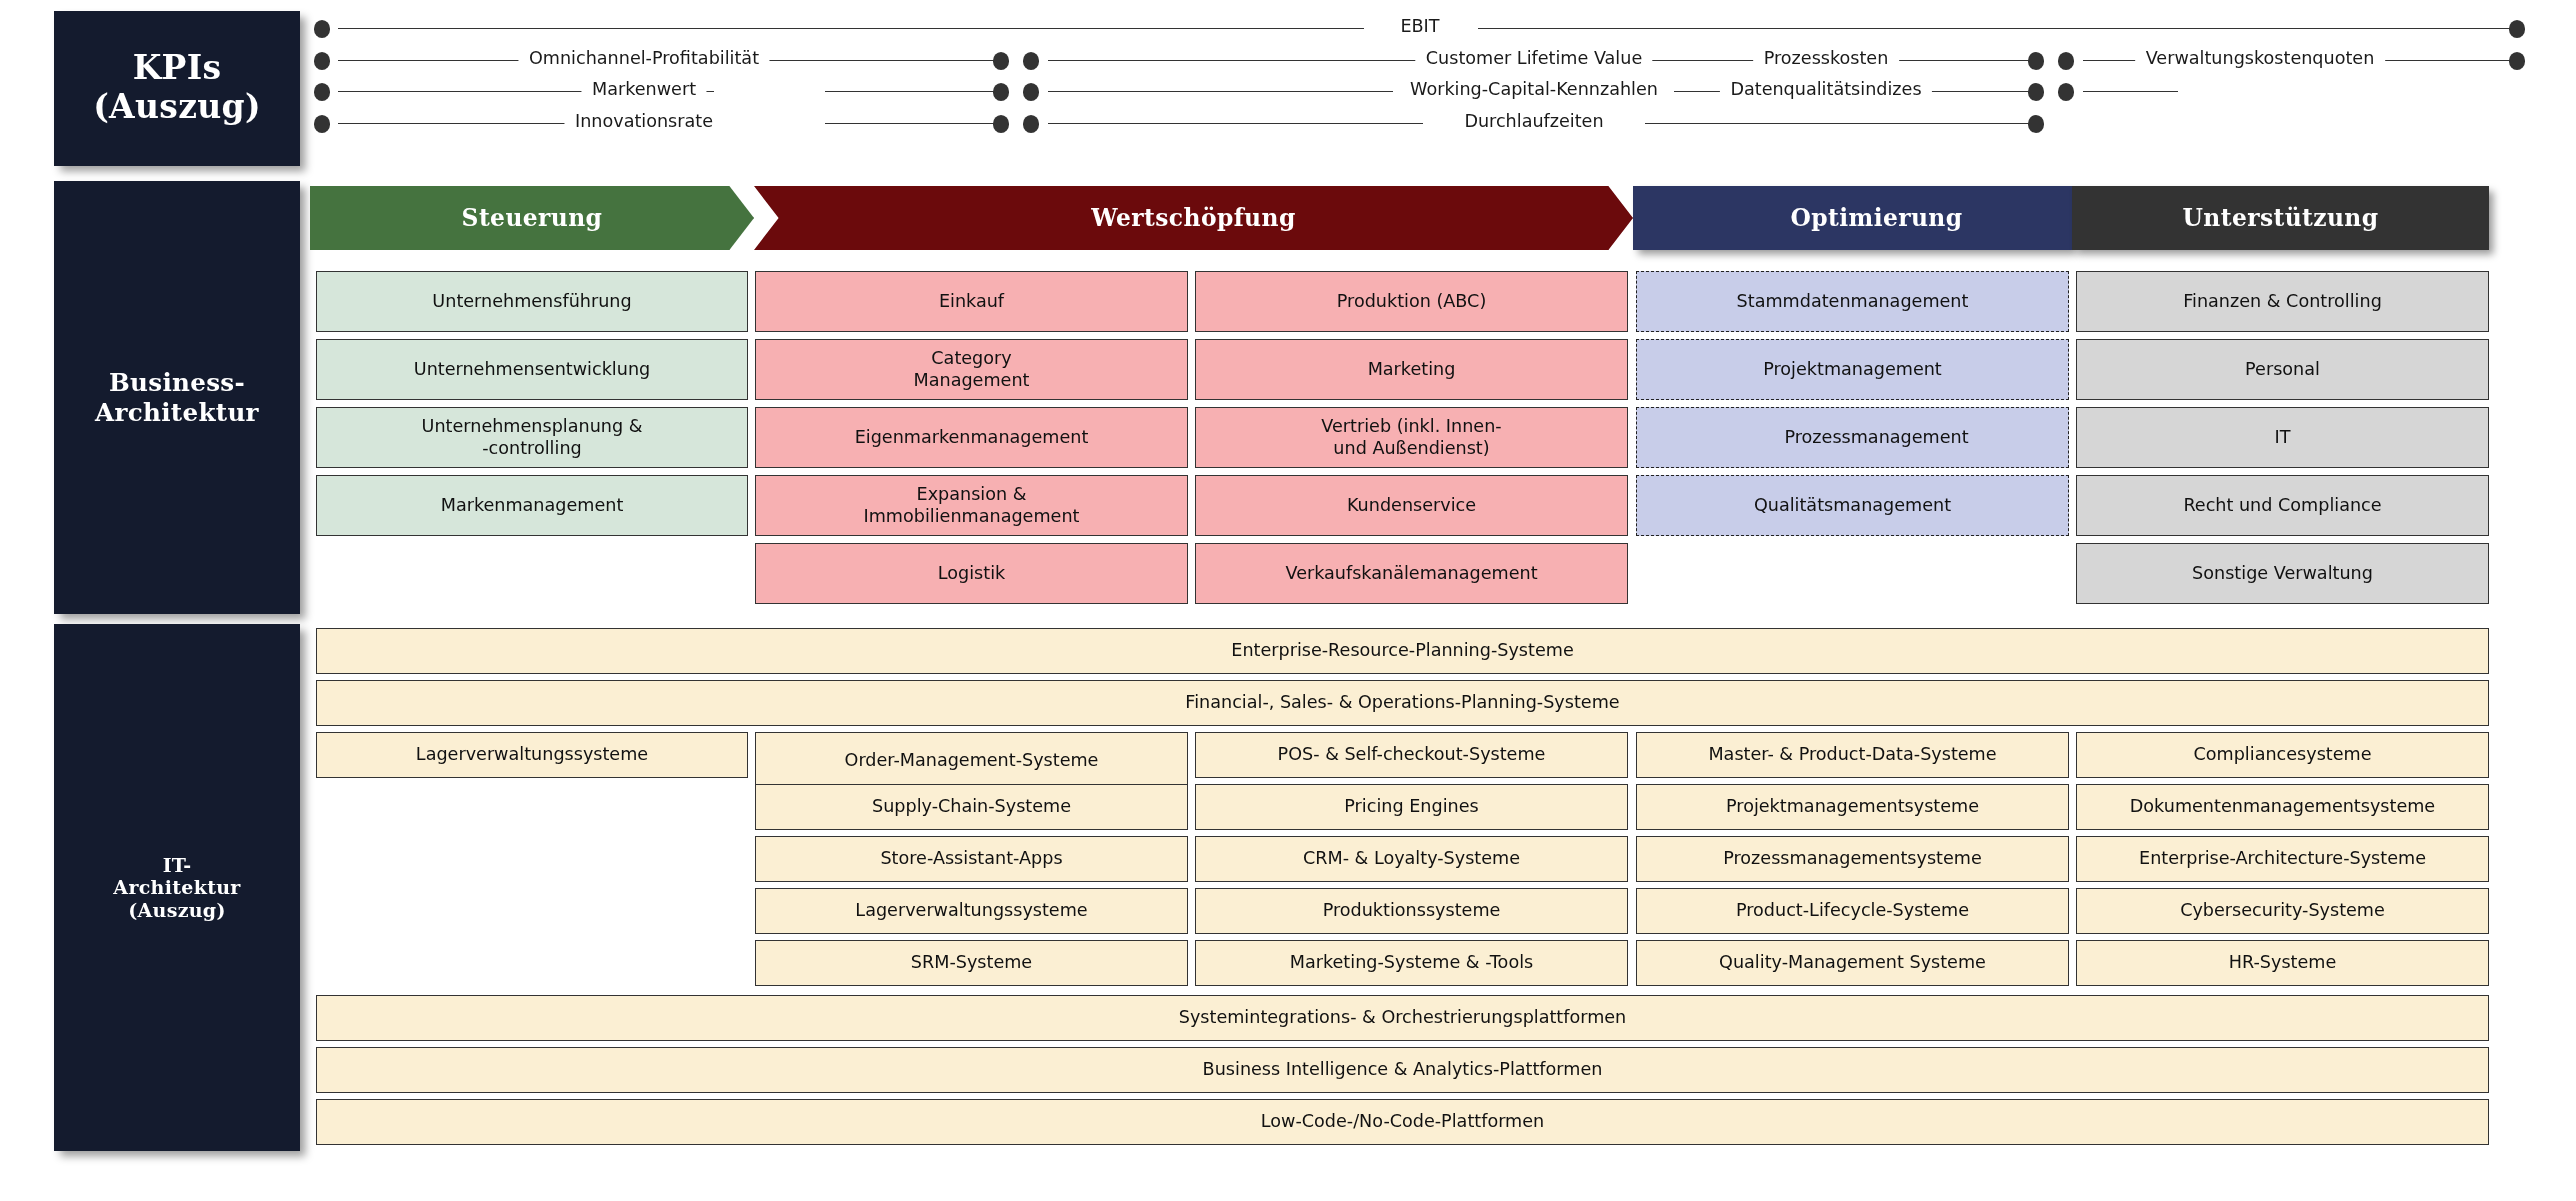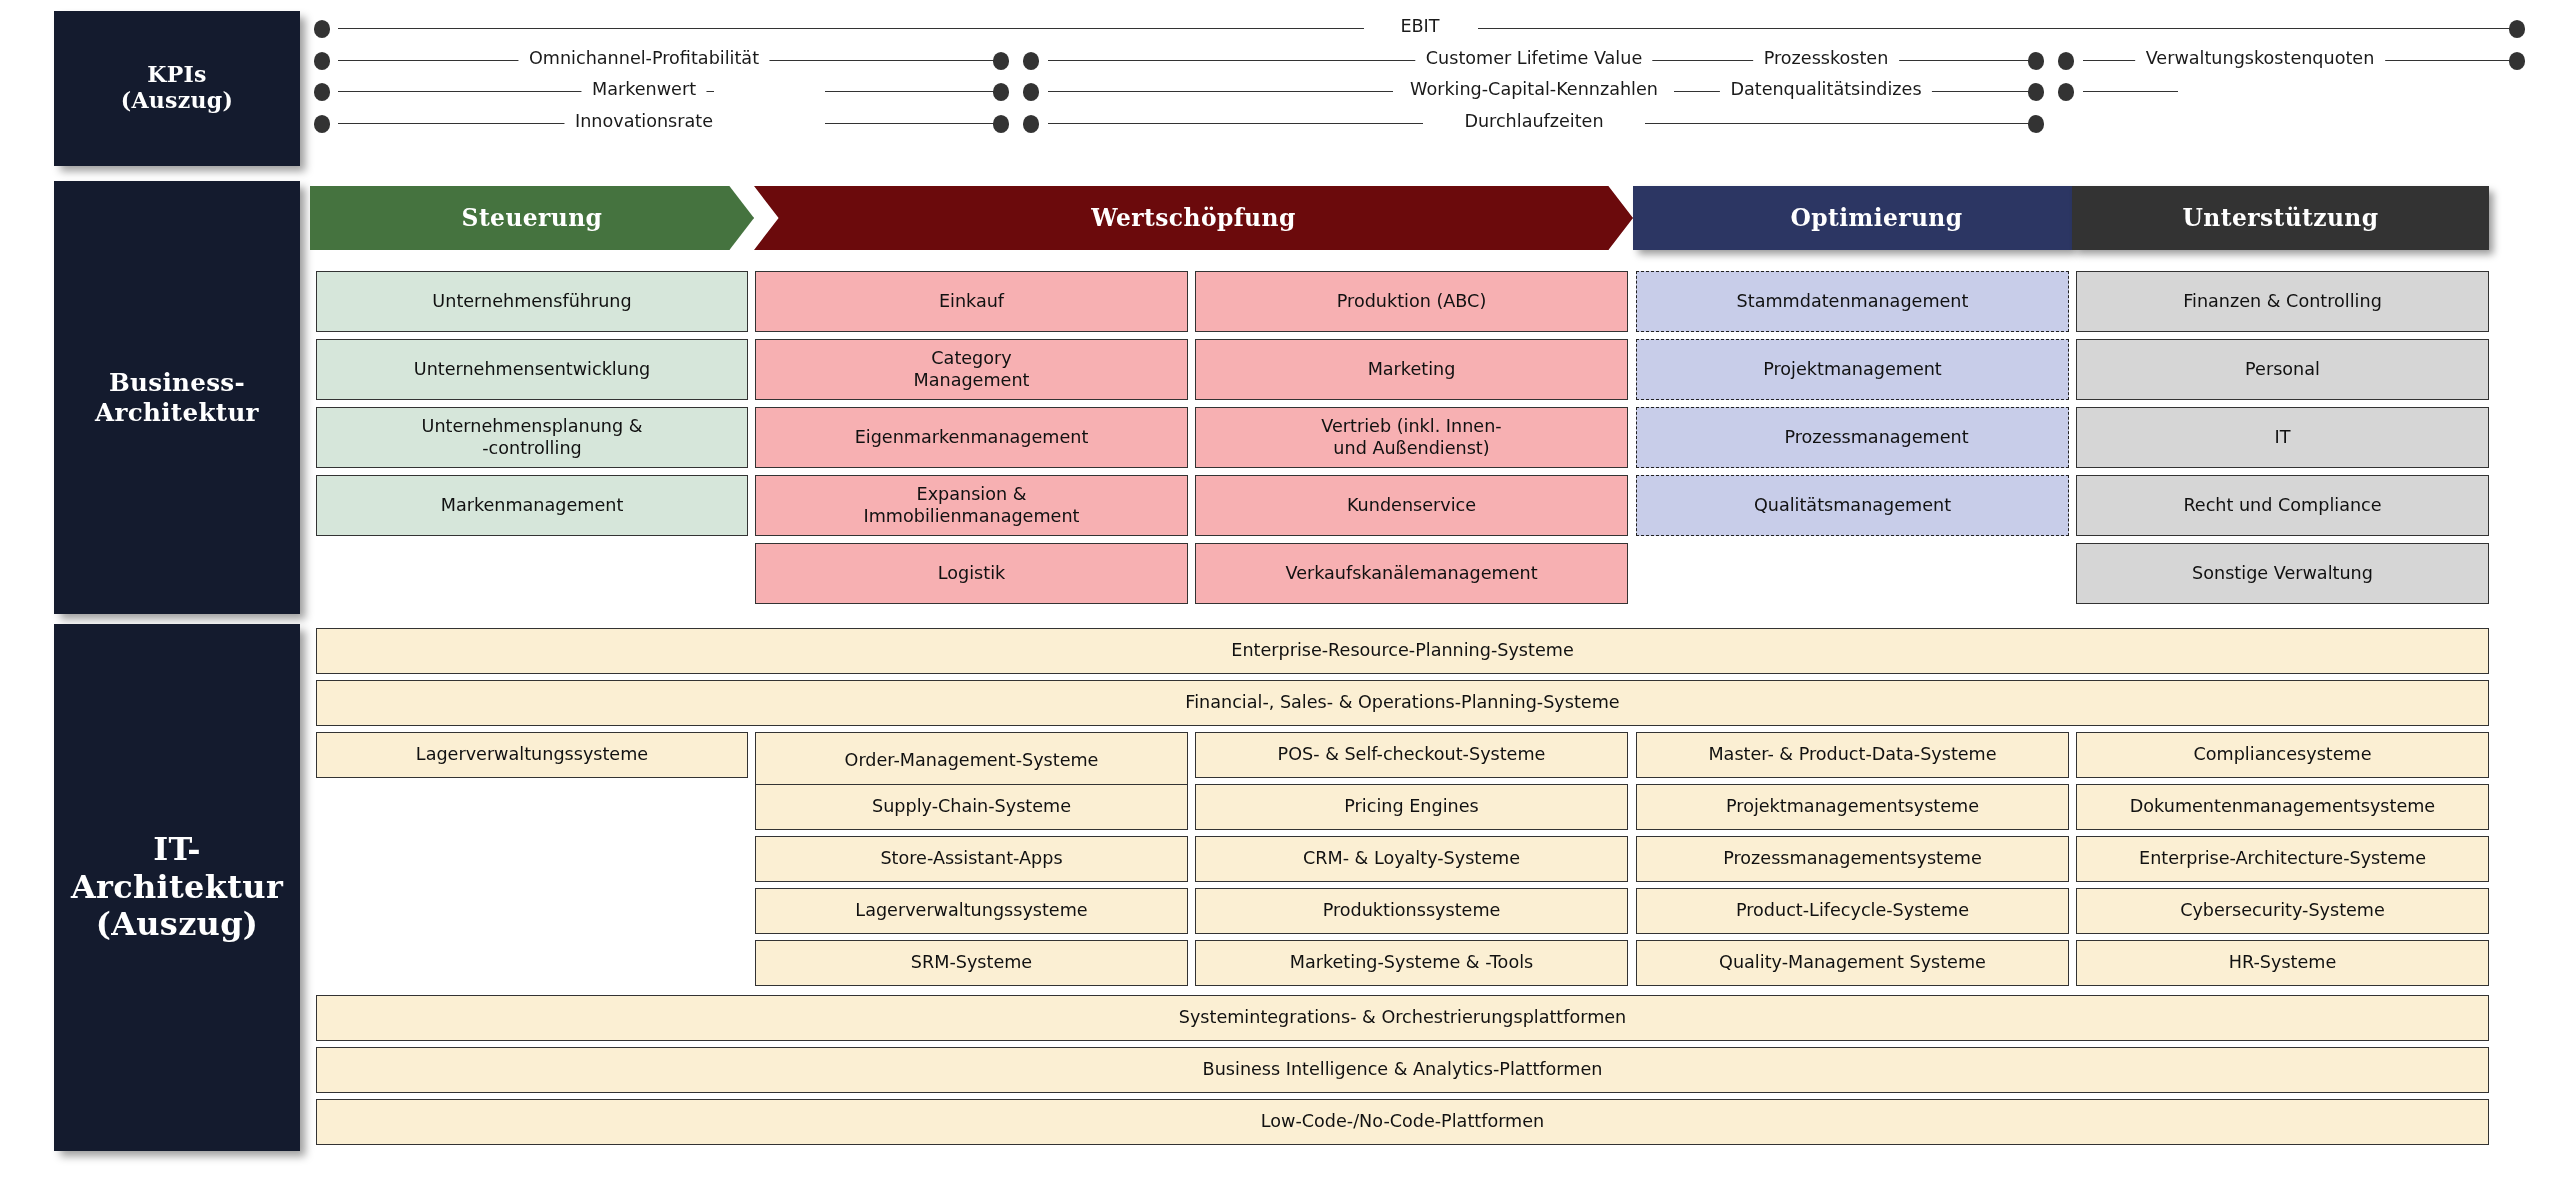--- a/index.html
+++ b/index.html
@@ -16,23 +16,23 @@
     background:#141B2E;
     color:#ffffff;
     display:flex;align-items:center;justify-content:center;text-align:center;
     font-family:"DejaVu Serif", serif;
     font-weight:bold;
     box-shadow:5.9px 5.9px 8.2px rgba(0,0,0,.38);
     box-sizing:border-box;
     line-height:1.18;
     letter-spacing:0.3px;
   }
-  #panel-kpi   {left:54px; top:10.5px;  width:246px; height:155px; font-size:22px;}
+  #panel-kpi   {left:54px; top:10.5px;  width:246px; height:155px; font-size:33px;}
   #panel-biz   {left:54px; top:181px; width:246px; height:433px; font-size:24.6px;}
-  #panel-it    {left:54px; top:624px;width:246px; height:527px; font-size:32px;}
+  #panel-it    {left:54px; top:624px;width:246px; height:527px; font-size:19px;}
 
   
   #kpi-area{position:absolute;left:316px;top:10.5px;width:2219px;height:155px;}
   .kpi-row{position:absolute;left:0;width:2219px;height:20px;}
   .kpi-line{
     position:absolute;top:9.4px;height:1.2px;background:#333333;
   }
   .kpi-dot{
     position:absolute;top:1.8px;
     width:16.4px;height:17.6px;border-radius:50%;

